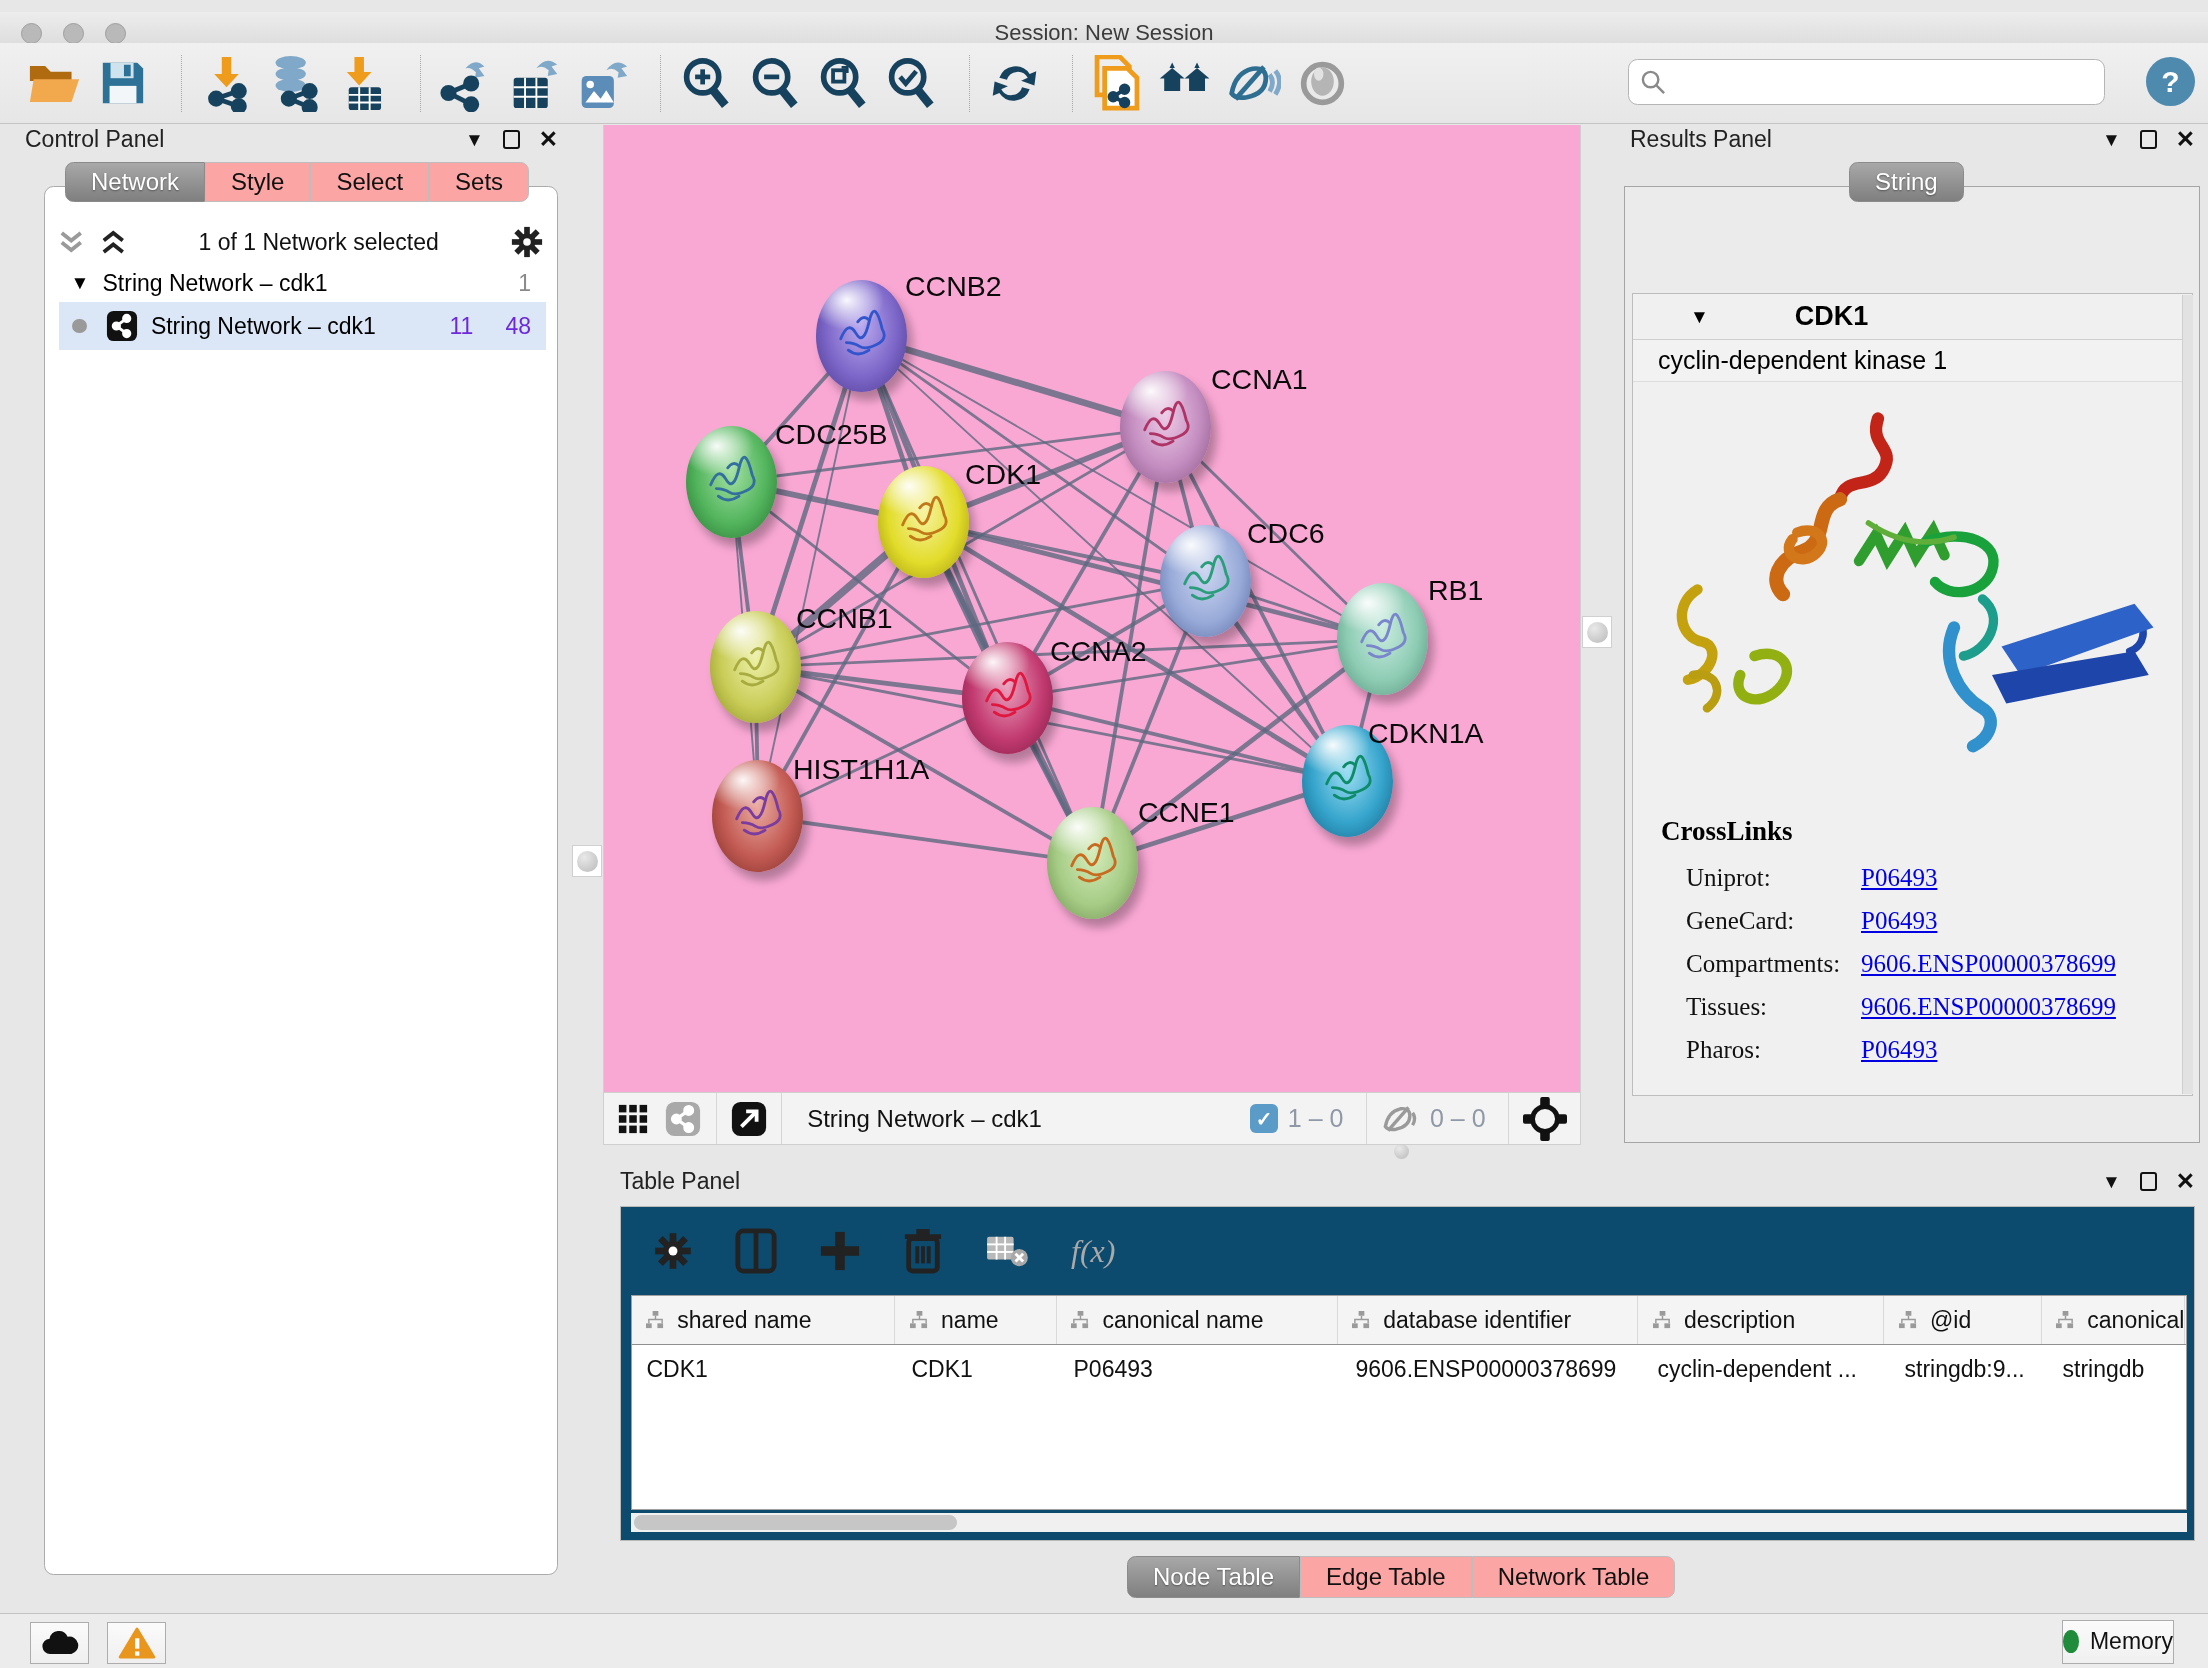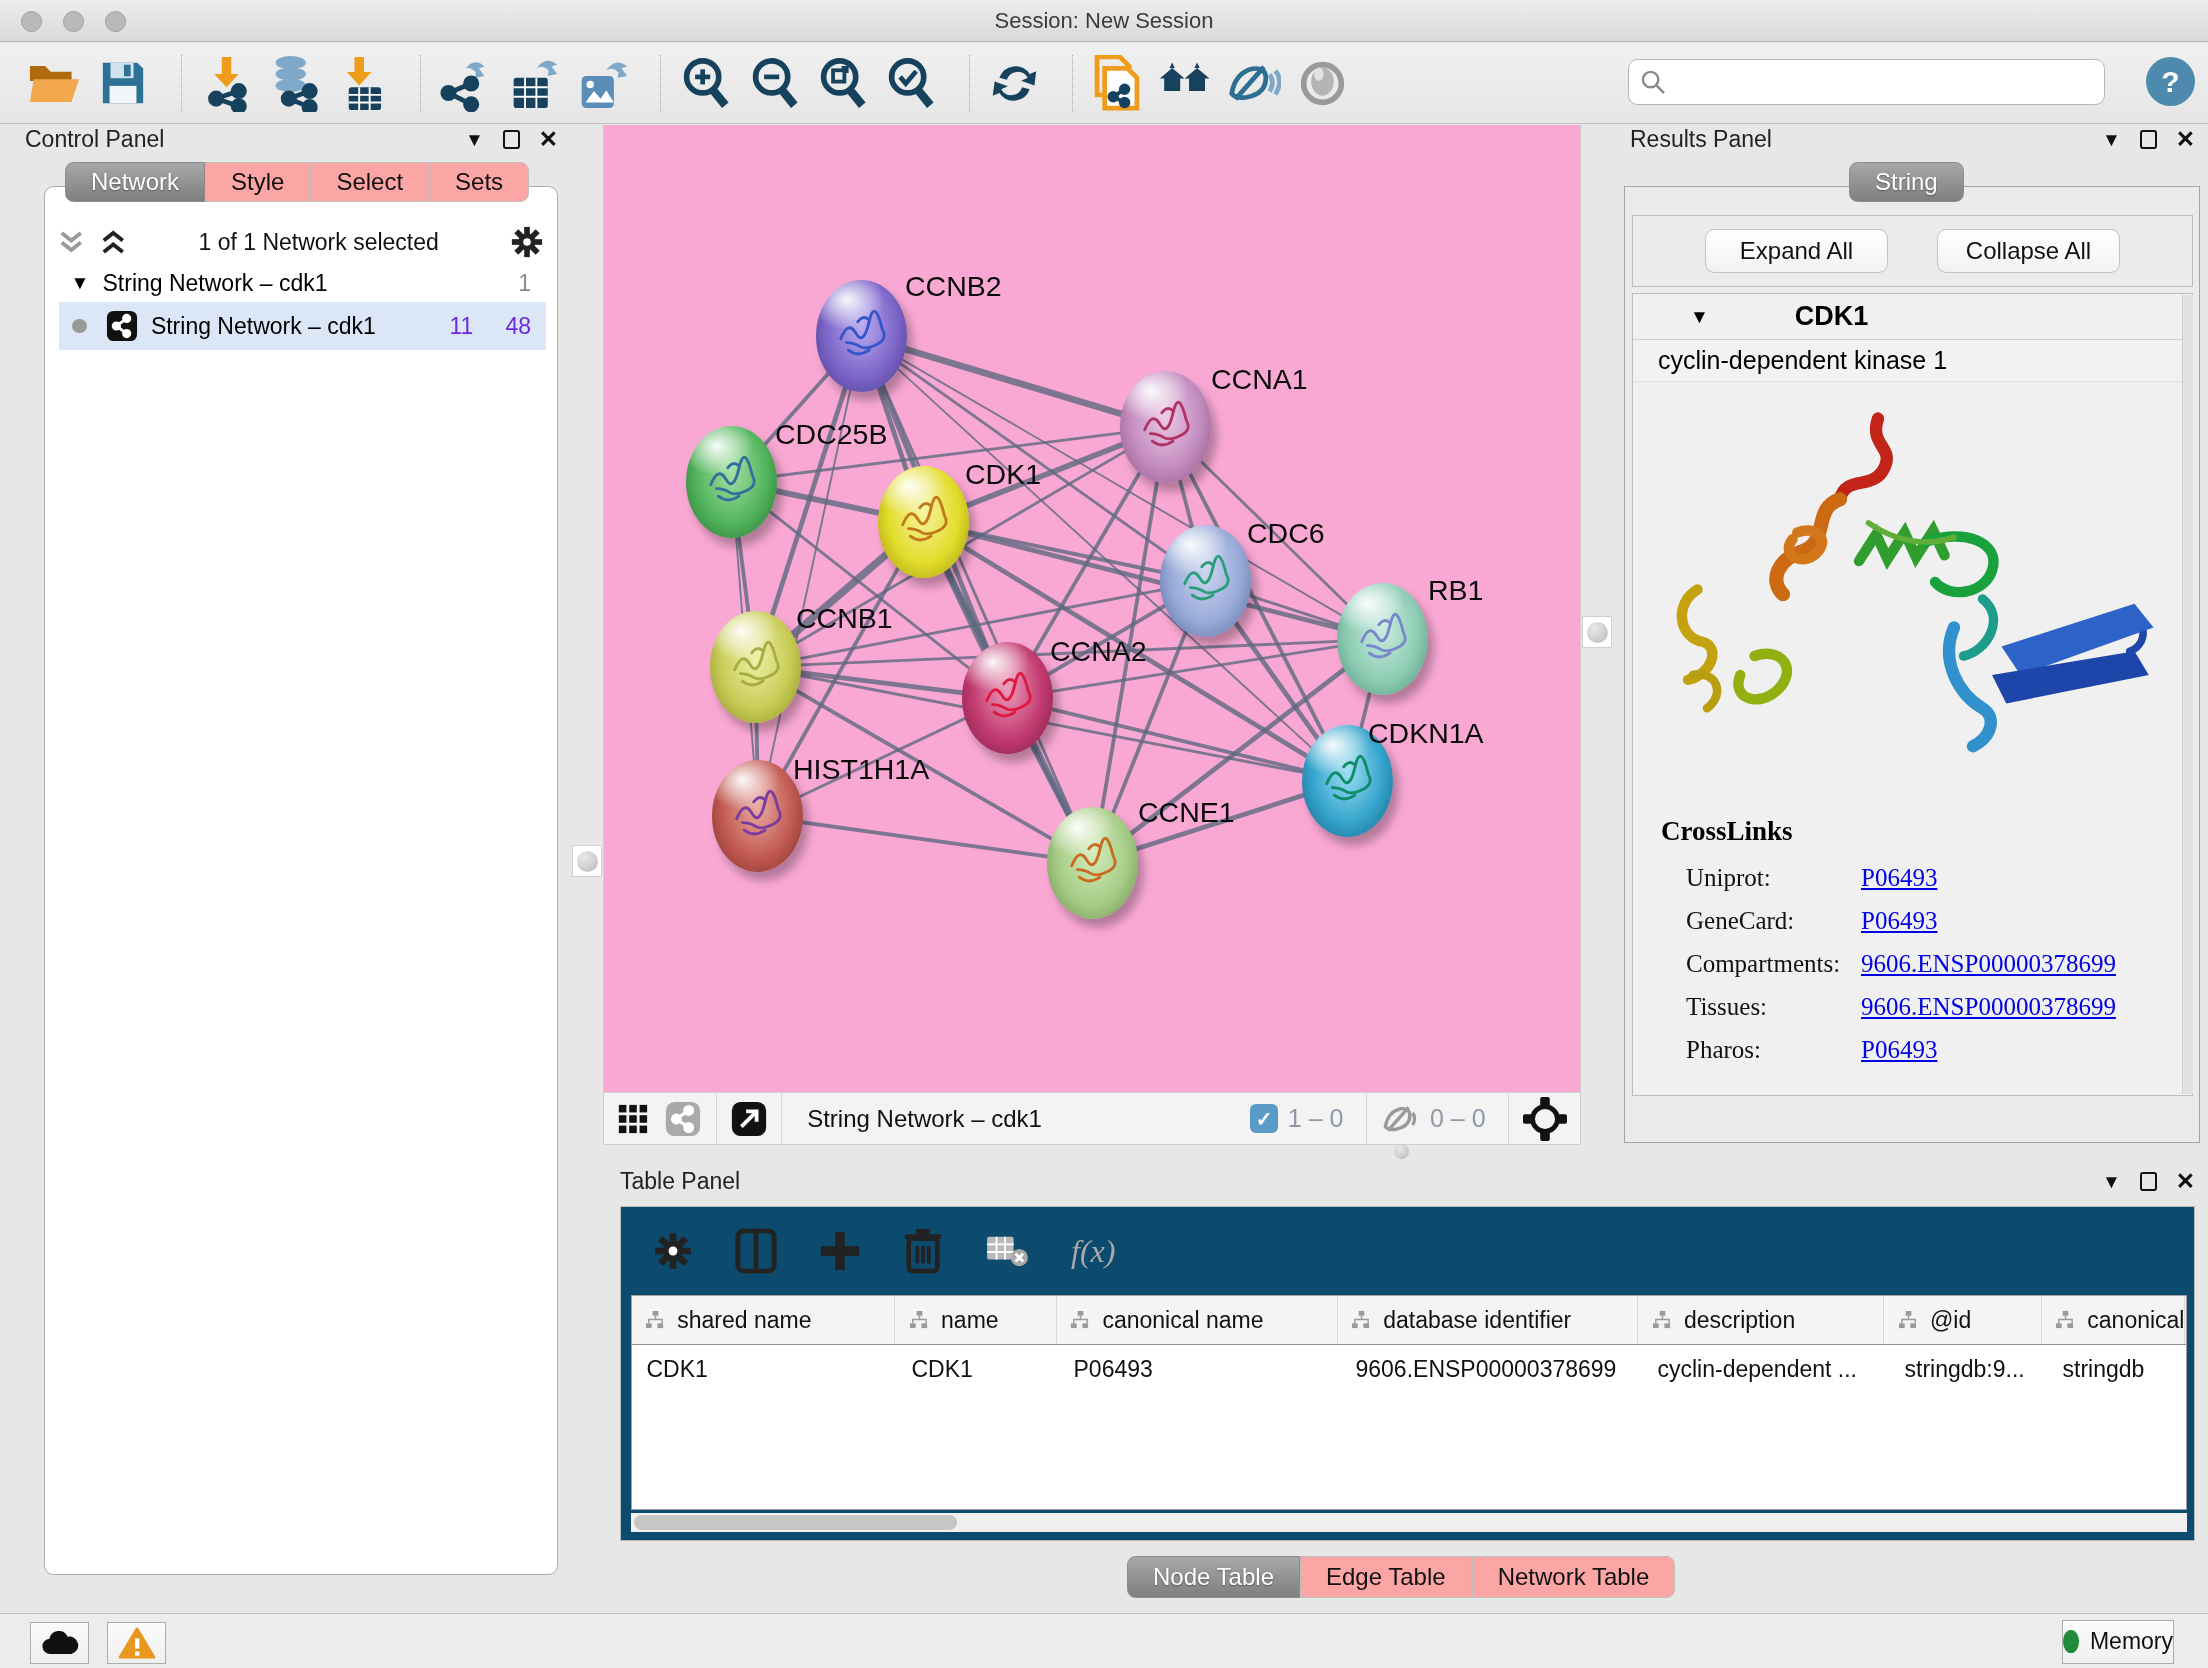--- a/index.html
+++ b/index.html
@@ -1,21 +1,21 @@
 <!DOCTYPE html>
 <html style="font-size:15px"><head>
 <meta charset="utf-8">
 <style>
   * { margin:0; padding:0; box-sizing:border-box; }
   html,body { width:2208px; height:1668px; }
   body { font-family:"Liberation Sans", sans-serif; background:#e4e4e4; overflow:hidden; }
   .app { position:relative; width:2208px; height:1668px; background:#e7e7e7; }
 
   
-  .titlebar { position:absolute; left:0; top:0; width:2208px; height:42px;
+  .titlebar { position:absolute; left:0; top:12px; width:2208px; height:42px;
     background:linear-gradient(#ededed,#d9d9d9); border-bottom:1px solid #b6b6b6;
     display:flex; align-items:center; }
   .traffic { position:absolute; left:21px; top:10.5px; display:flex; gap:21px; }
   .traffic .dot { width:21px; height:21px; border-radius:50%; background:#b9b9b9; border:1px solid #9e9e9e; }
   .win-title { width:100%; text-align:center; font-size:22px; color:#3c3c3c; }
 
   
   .toolbar { position:absolute; left:0; top:43px; width:2208px; height:81px;
     background:linear-gradient(#f0f0f0,#e6e6e6); border-bottom:1px solid #c4c4c4;
     display:flex; align-items:center; padding-left:27px; }
@@ -615,24 +615,20 @@
     <span class="panel-ctrls">
       <span class="glyph-collapse">▼</span>
       <span class="glyph-max"></span>
       <span class="glyph-close">✕</span>
     </span>
   </div>
   <div class="rp-outer"></div>
   <div class="rp-tab">
       <div class="tab sel" style="border-radius:8.6px;">String</div>
     </div>
-  <div class="rp-btnbox">
-    <div class="rp-btn">Expand All</div>
-    <div class="rp-btn">Collapse All</div>
-  </div>
   <div class="rp-section">
     <div class="rp-sec-head">
       <span class="caret">▼</span>
       <span class="gene">CDK1</span>
     </div>
     <div class="rp-desc">cyclin-dependent kinase 1</div>
   </div>
   <div class="rp-protein">
     <svg width="533" height="399" viewBox="0 0 560 420">
       <g fill="none" stroke-linecap="round">

